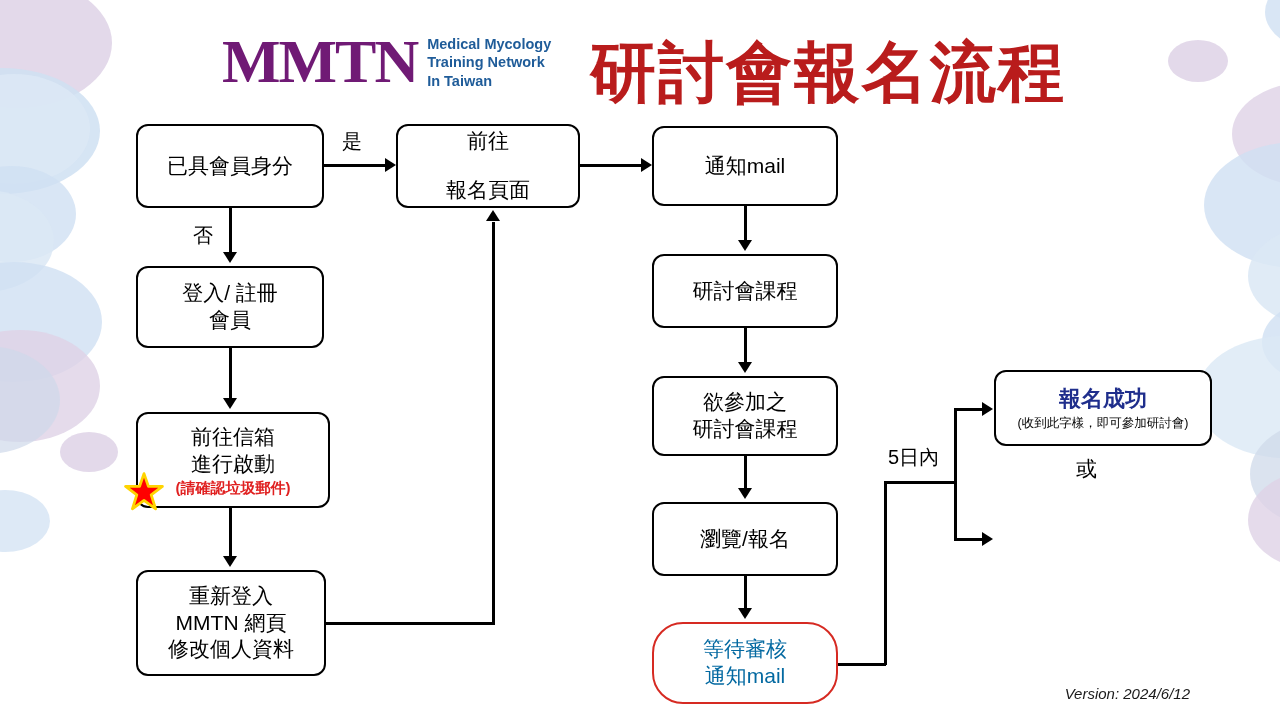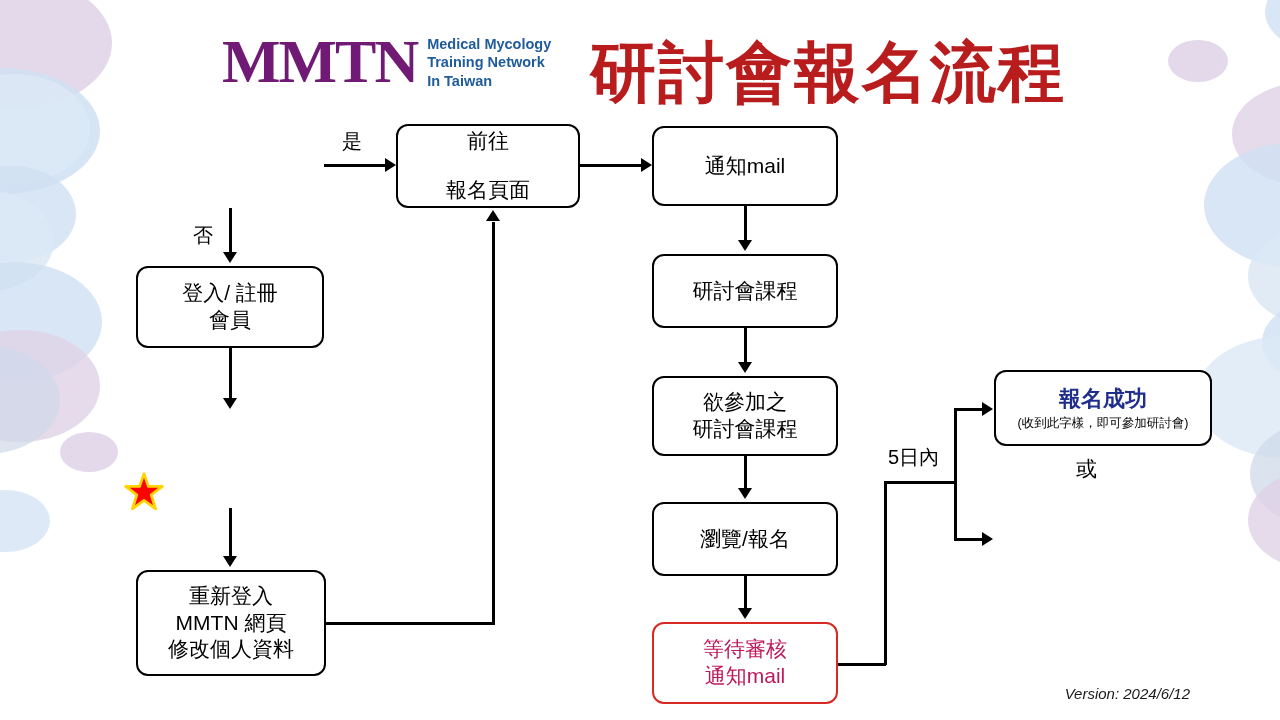--- a/index.html
+++ b/index.html
@@ -87,21 +87,22 @@
     padding: 2px 4px;
   }
   .node .line2 { display: block; }
   .node-note {
     font-size: 12.5px;
     line-height: 1.2;
     margin-top: 2px;
   }
   .node.red {
     border-color: #D62A22;
-    color: #be185d;
+    color: #0369a1;
+    border-radius: 31px;
   }
   .node .accent-blue {
     color: #1F2E8C;
     font-weight: bold;
     font-size: 22px;
   }
   .note-red {
     color: #E02020;
     font-weight: bold;
     font-size: 15px;
@@ -201,26 +202,34 @@
       <div class="logo-mark">MMTN</div>
       <div class="logo-sub">
         <div>Medical Mycology</div>
         <div>Training Network</div>
         <div>In Taiwan</div>
       </div>
     </div>
     <div class="page-title">研討會報名流程</div>
   </div>
 
+  <div class="node" style="left:136px; top:124px; width:188px; height:84px;">
+    <span>已具會員身分</span>
+  </div>
 
   <div class="node" style="left:136px; top:266px; width:188px; height:82px;">
     <span>登入/ 註冊</span>
     <span class="line2">會員</span>
   </div>
 
+  <div class="node" style="left:136px; top:412px; width:194px; height:96px;">
+    <span>前往信箱</span>
+    <span class="line2">進行啟動</span>
+    <span class="note-red">(請確認垃圾郵件)</span>
+  </div>
 
   <svg class="star-icon" viewBox="0 0 100 100" style="left:124px; top:472px;">
     <polygon points="50,4 61,36 96,36 68,57 79,92 50,71 21,92 32,57 4,36 39,36" fill="#FF0000" stroke="#FFD400" stroke-width="7" stroke-linejoin="round"></polygon>
   </svg>
 
   <div class="node" style="left:136px; top:570px; width:190px; height:106px;">
     <span>重新登入</span>
     <span class="line2">MMTN 網頁</span>
     <span class="line2">修改個人資料</span>
   </div>

